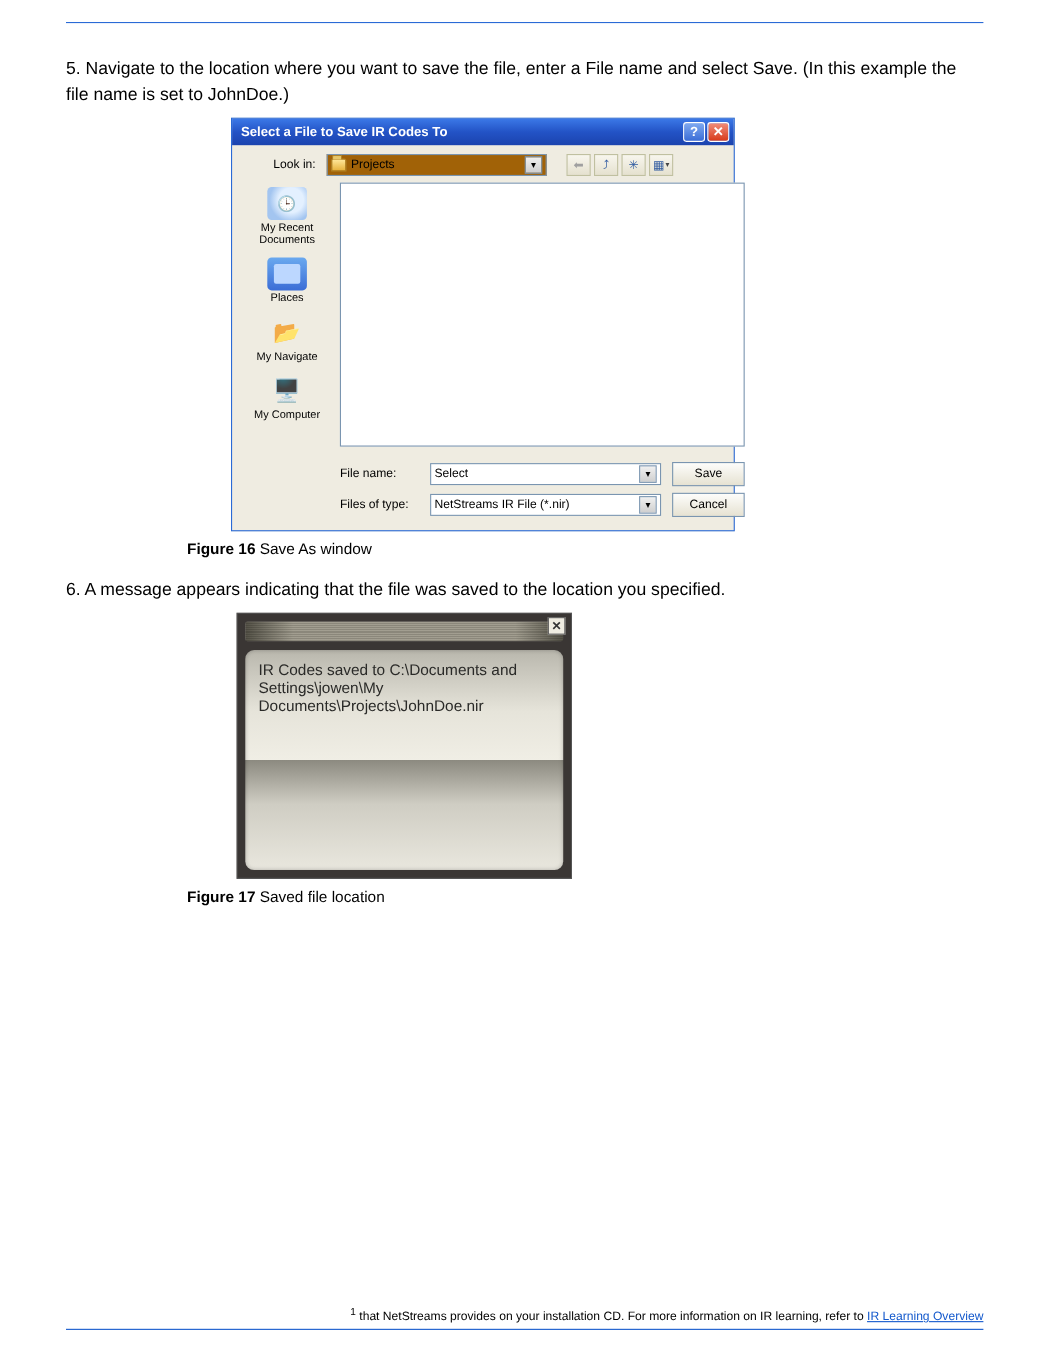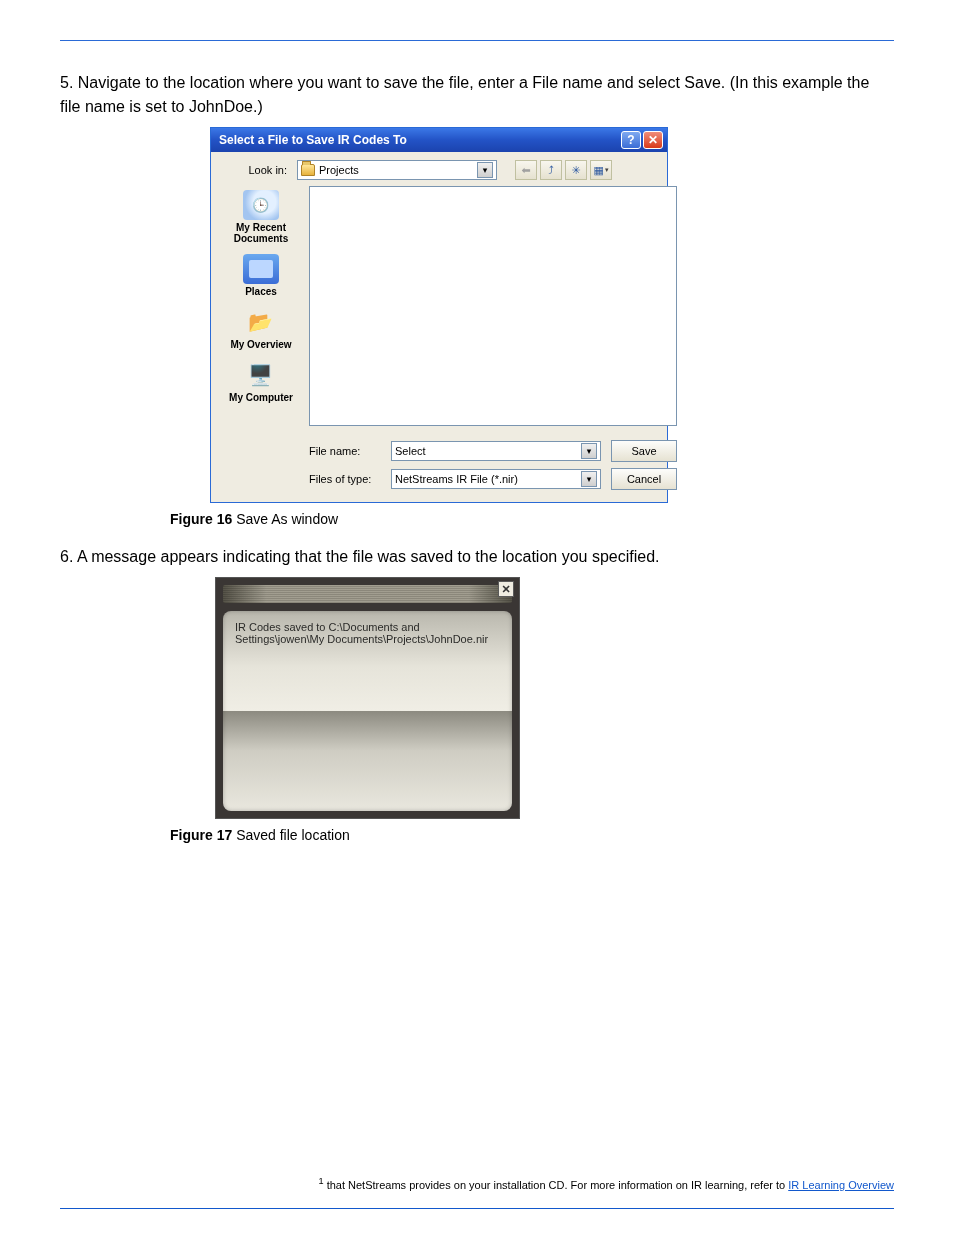--- a/index.html
+++ b/index.html
@@ -7,21 +7,21 @@
     margin: 0;
     background: #fff;
     font-family: Arial, Helvetica, sans-serif;
     font-size: 13px;
     color: #000;
   }
   .page {
     width: 954px;
     height: 1235px;
     position: relative;
-    padding: 40px 60px;
+    padding: 20px 60px;
   }
   hr.top-rule {
     border: none;
     border-top: 1.5px solid #2a6ad6;
     margin: 0 0 30px 0;
   }
   .body-text { font-size: 16px; line-height: 1.5; margin: 18px 0 6px 0; }
   .figure-caption { font-size: 14px; font-weight: bold; margin-top: 6px; }
 
   
@@ -58,21 +58,21 @@
   }
   .tb-help { background: linear-gradient(#7fa9f0,#3b6dd6); color:#fff; }
   .tb-close { background: linear-gradient(#f08d7a,#d83a1a); color:#fff; }
 
   .dlg-body { padding: 8px 10px 12px 10px; }
   .lookin-row { display: flex; align-items: center; gap: 6px; margin-bottom: 6px; }
   .lbl-lookin { width: 70px; text-align: right; padding-right: 4px; }
   .lookin-select {
     flex: 0 0 200px;
     height: 20px;
-    background: #ffffff;
+    background: #a16207;
     border: 1px solid #7a95b0;
     display: flex; align-items: center; padding: 0 3px;
     font-size: 11px;
   }
   .folder-ico {
     width: 14px; height: 12px;
     background: linear-gradient(#ffe79a,#e7b23c);
     border: 1px solid #b08327;
     border-radius: 2px 2px 0 0;
     margin-right: 4px;
@@ -102,21 +102,20 @@
   }
   .nav-btn.disabled{color:#a0a0a0; cursor:default;}
   .nav-btn.view { display:flex; align-items:center; }
   .nav-btn.view .dd-mini{ font-size:7px; margin-left:1px; color:#444;}
 
   .dlg-main { display:flex; gap:8px; }
   .places {
     width:80px;
     display:flex; flex-direction:column; align-items:center;
     gap:2px;
-    font-weight:bold;
   }
   .place { width:80px; text-align:center; font-size:10px; padding:4px 0; cursor:pointer;}
   .place-ico {
     width:36px; height:30px; margin:0 auto 2px auto;
     display:flex; align-items:center; justify-content:center;
   }
   .ico-recent { background: radial-gradient(circle at 60% 40%, #e3f0ff 40%, #a3c5f0 70%); border-radius:4px; }
   .ico-recent::after{content:"🕒"; font-size:14px;}
   .ico-desktop { background:linear-gradient(#6aa9ef,#3b6dd6); border-radius:4px; position:relative;}
   .ico-desktop::after{content:""; position:absolute; inset:6px; background:#bcd7ff; border-radius:2px;}
@@ -182,27 +181,27 @@
     cursor:pointer;
     color:#333;
   }
   .notify-panel {
     height: 200px;
     border-radius:8px;
     background: linear-gradient(to bottom,
         #b9b7ad 0%, #e6e4da 28%, #f0eee5 50%,
         #8c8a80 50%, #cfcdc3 70%, #e9e7de 100%);
     padding:10px 12px;
-    font-size:11px;
+    font-size:14px;
     color:#2a2a28;
     position:relative;
     box-shadow: inset 0 0 4px rgba(0,0,0,.25);
   }
 
-  .footer-link { position:absolute; bottom:44px; right:60px; font-size:11px; }
+  .footer-link { position:absolute; bottom:32px; right:60px; font-size:11px; }
   .footer-link a{ color:#1258cc; text-decoration:underline; }
   .footer-rule { position:absolute; bottom:20px; left:60px; right:60px; border:none; border-top:1px solid #1258cc; }
 </style>
 </head>
 <body>
 
 <div class="page">
   <hr class="top-rule">
 
   <p class="body-text">5. Navigate to the location where you want to save the file, enter a File name and select Save. (In this example the file name is set to JohnDoe.)</p>
@@ -236,21 +235,21 @@
           <div class="place">
             <div class="place-ico ico-recent"></div>
             <div>My Recent Documents</div>
           </div>
           <div class="place">
             <div class="place-ico ico-desktop"></div>
             <div>Places</div>
           </div>
           <div class="place">
             <div class="place-ico ico-docs"></div>
-            <div>My Overview</div>
+            <div>My Navigate</div>
           </div>
           <div class="place">
             <div class="place-ico ico-computer"></div>
             <div>My Computer</div>
           </div>
         </div>
 
         <div style="flex:1; display:flex; flex-direction:column;">
           <div class="file-pane"></div>
 

